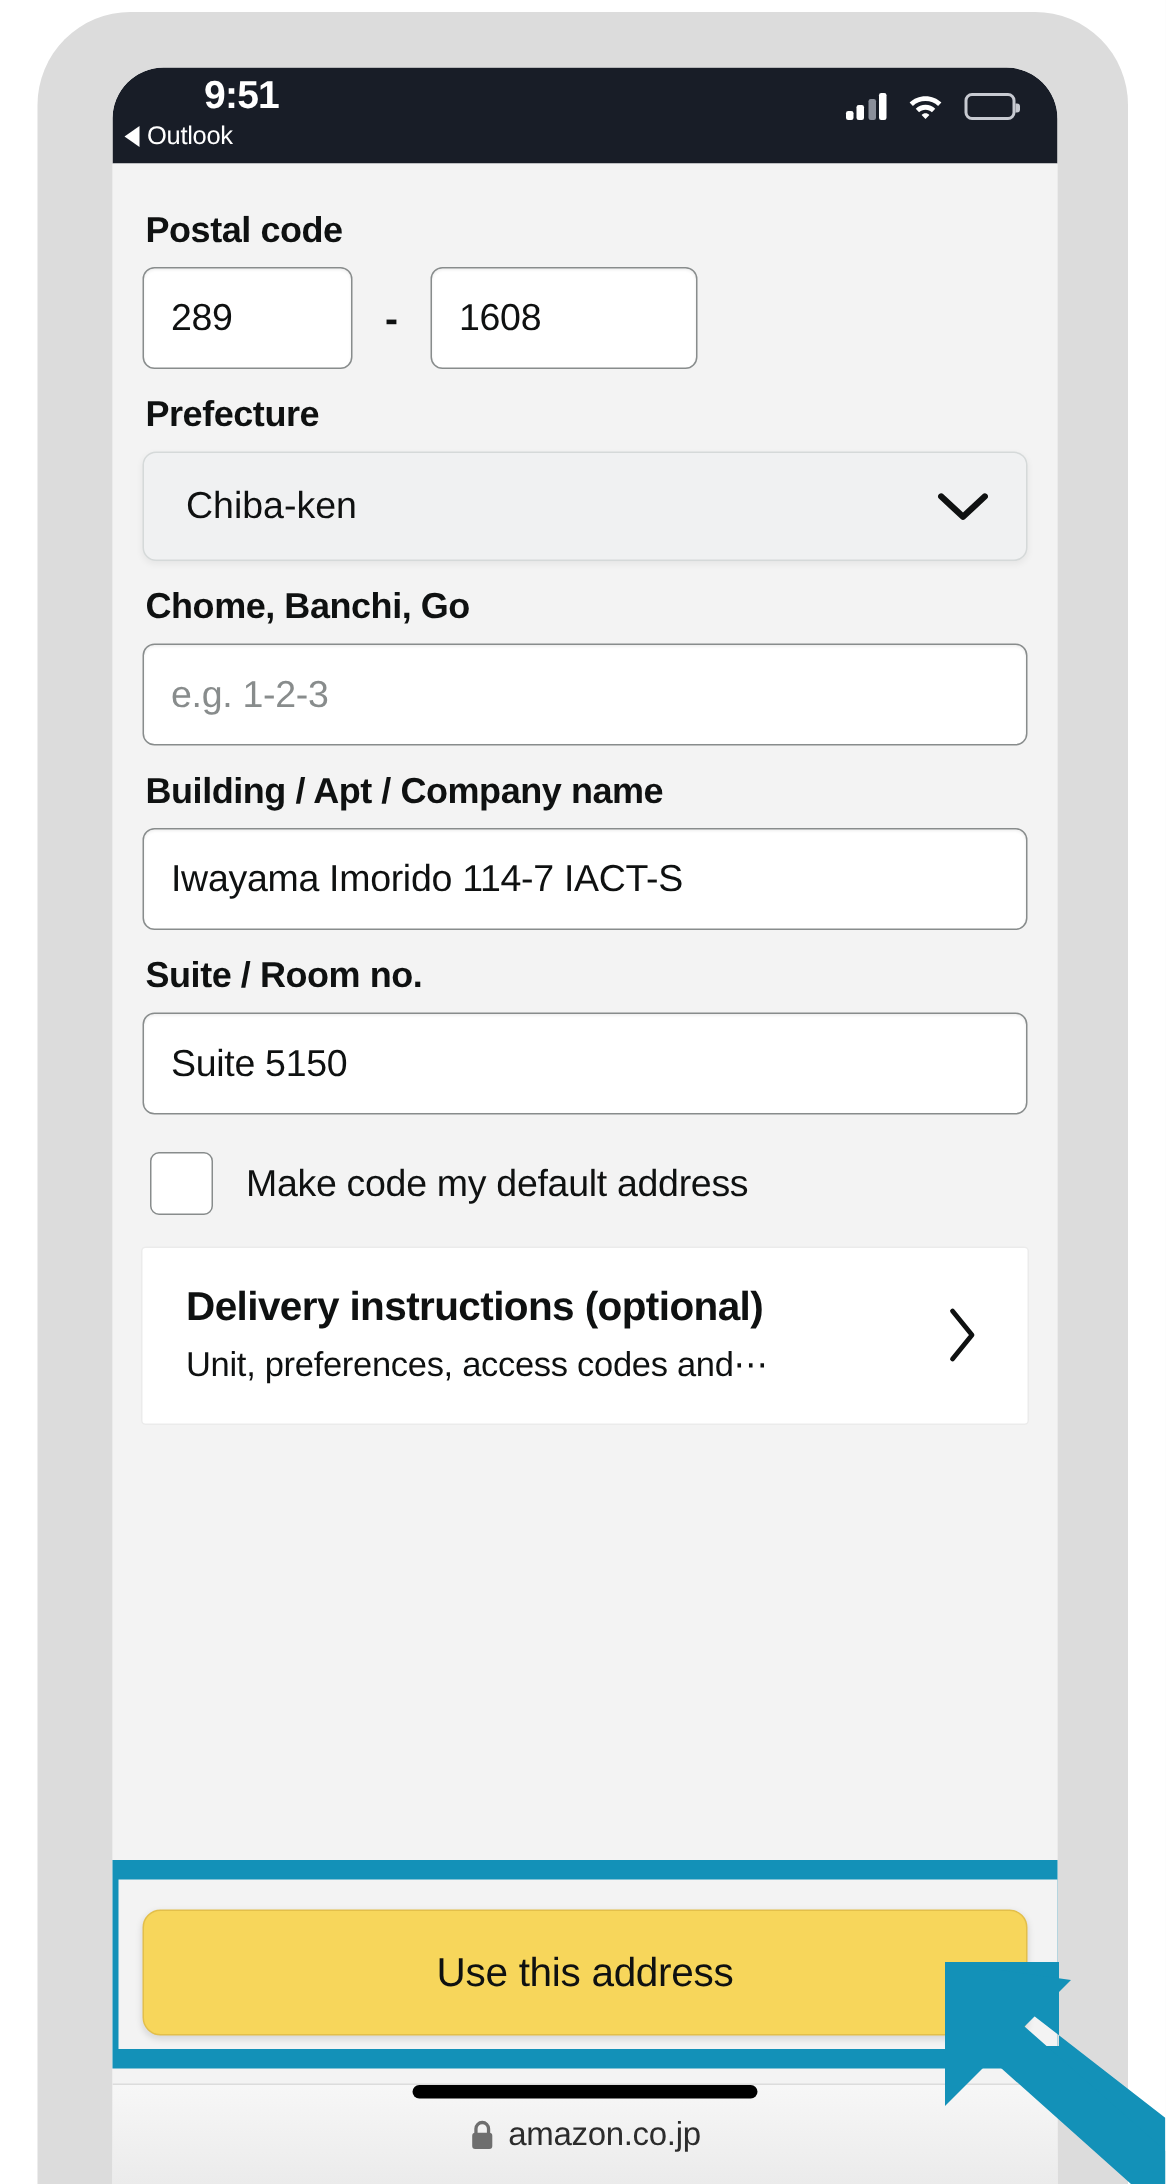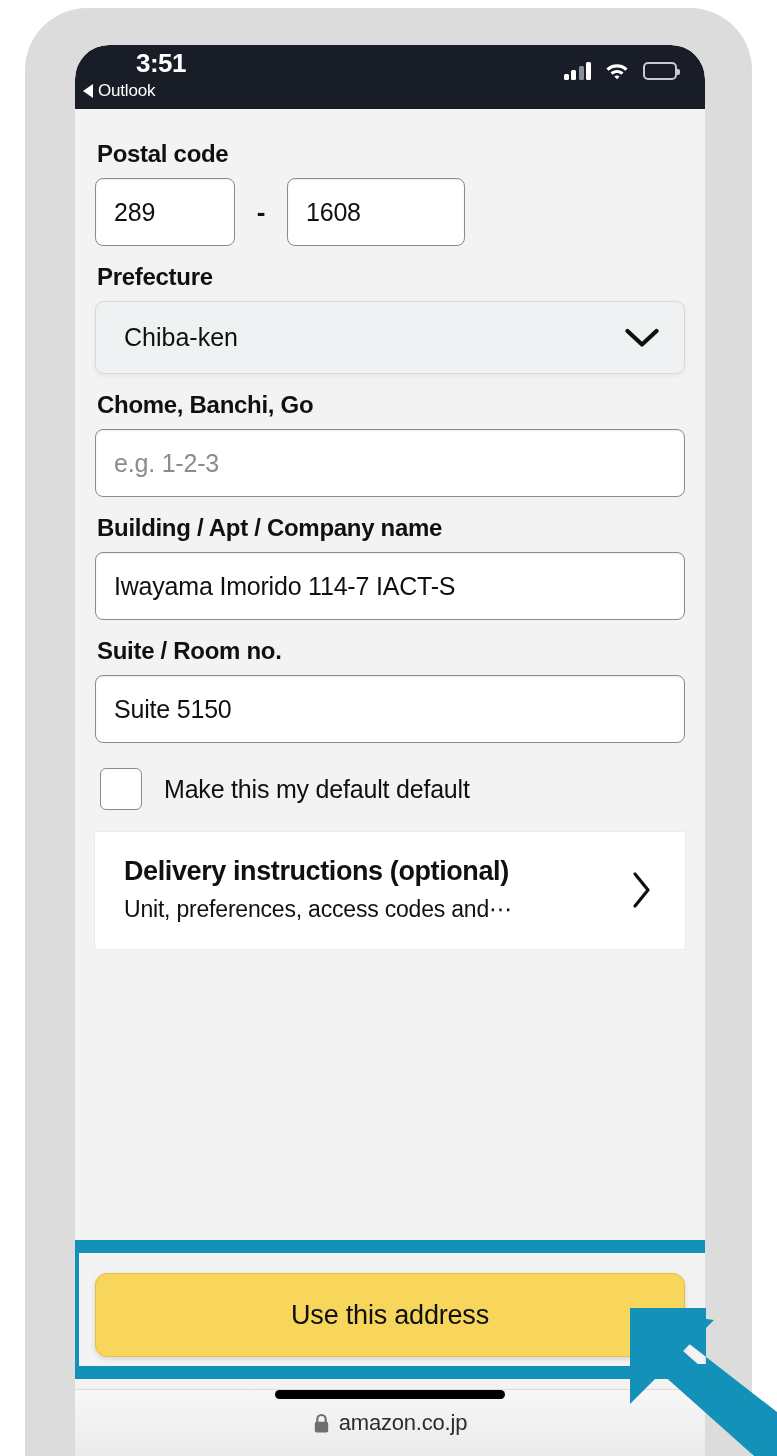--- a/index.html
+++ b/index.html
@@ -313,21 +313,21 @@
 </head>
 <body>
 
 <div id="screenshot">
 
   <div class="phone-frame"></div>
 
   <div class="phone-screen">
 
     <div class="status-bar">
-      <div class="status-time">3:51</div>
+      <div class="status-time">9:51</div>
 
       <div class="status-back">
         <span class="back-caret"></span>
         <span>Outlook</span>
       </div>
 
       <div class="status-icons">
         <span class="sig-bars">
           <i></i>
             <i></i>
@@ -379,21 +379,21 @@
         <input class="text-input" type="text" value="Iwayama Imorido 114-7 IACT-S" style="">
       </div>
 
       <div class="group">
         <div class="field-label">Suite / Room no.</div>
         <input class="text-input" type="text" value="Suite 5150" style="">
       </div>
 
       <div class="checkbox-row">
         <span class="checkbox"></span>
-        <span class="checkbox-label">Make this my default default</span>
+        <span class="checkbox-label">Make code my default address</span>
       </div>
 
       <div class="delivery-card">
         <div>
           <div class="delivery-title">Delivery instructions (optional)</div>
           <div class="delivery-sub">Unit, preferences, access codes and⋯</div>
         </div>
         <svg class="chevron-right" width="22" height="38" viewBox="0 0 22 38">
           <path d="M4 3 L17 19 L4 35" fill="none" stroke="#0f1111" stroke-width="3.2" stroke-linecap="round" stroke-linejoin="round"></path>
         </svg>

